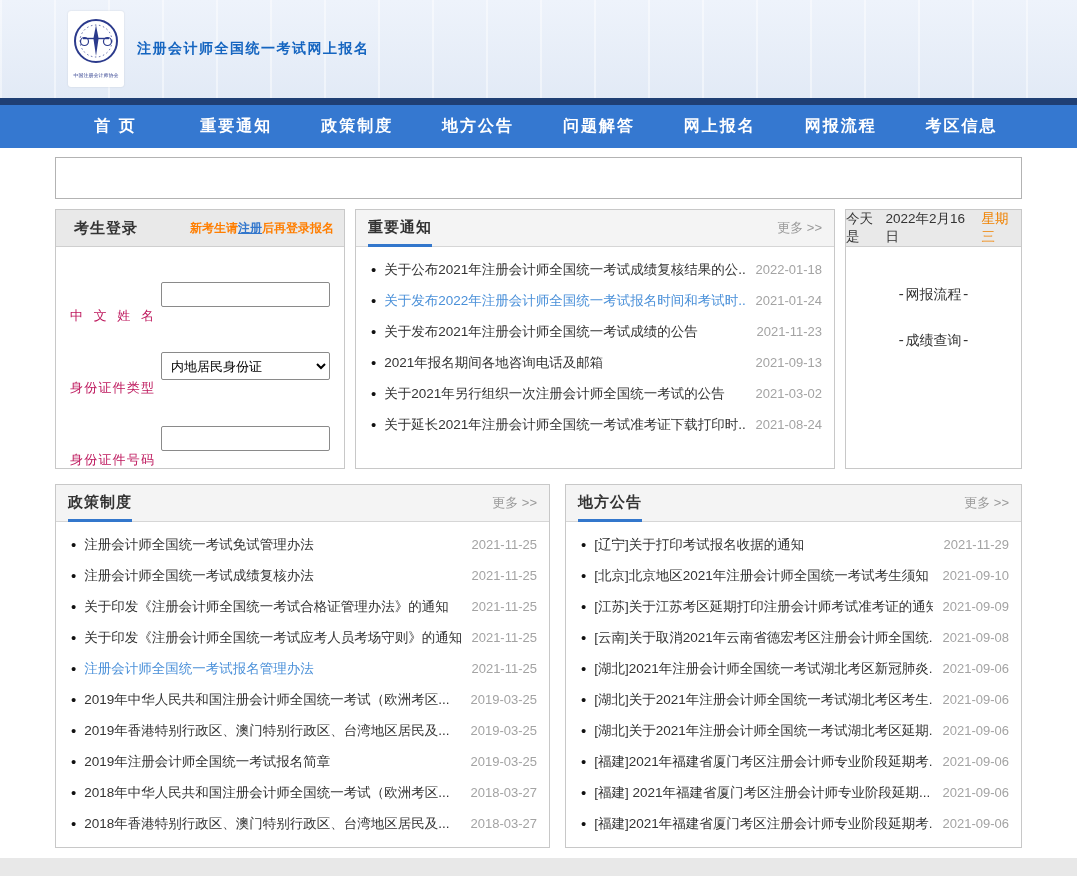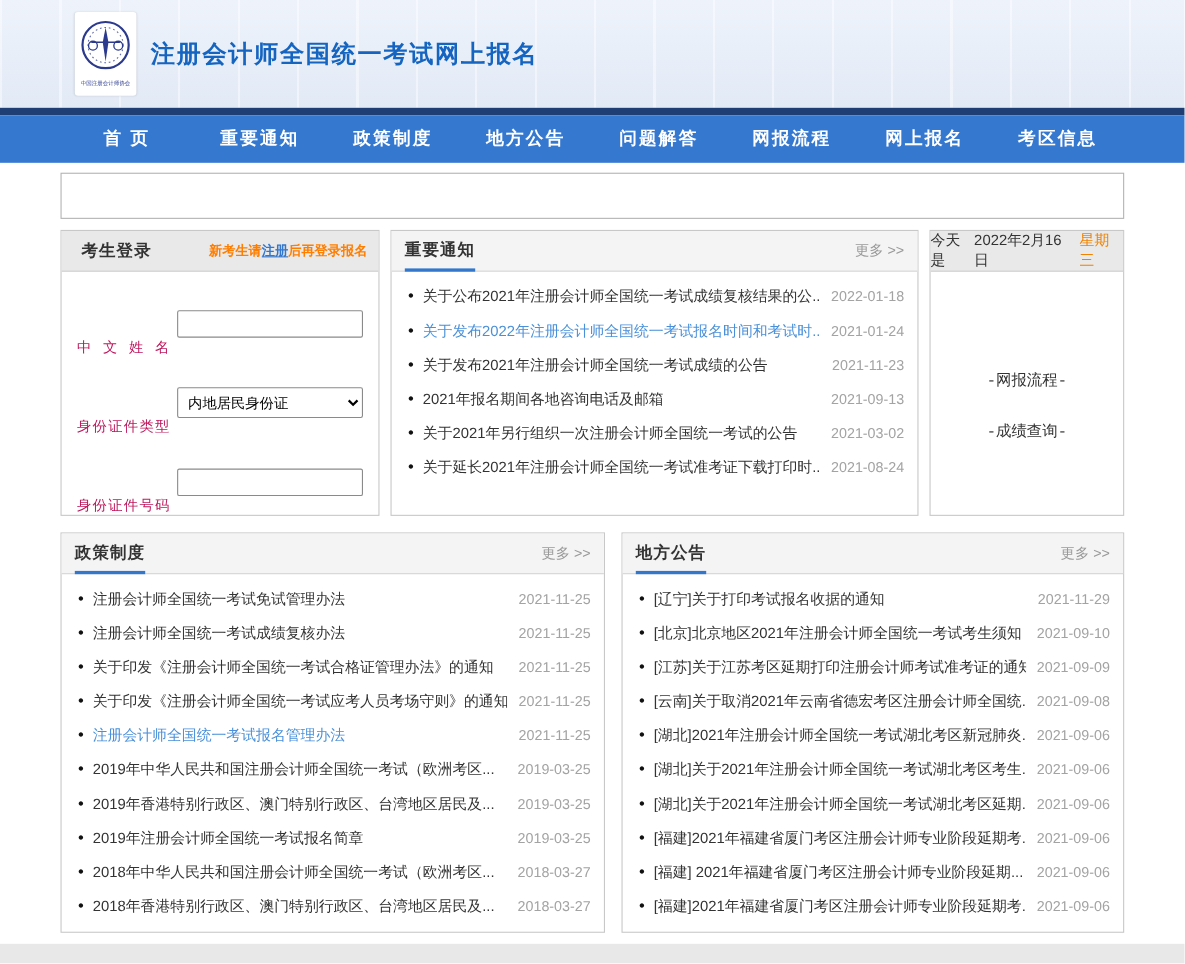--- a/index.html
+++ b/index.html
@@ -8,21 +8,21 @@
 
   
   .site-header {
     height:98px;
     background-image:
       repeating-linear-gradient(90deg, rgba(255,255,255,.45) 0 2px, rgba(255,255,255,0) 2px 54px),
       linear-gradient(#eef3fb, #e2eaf6);
   }
   .header-inner { width:967px; margin:0 auto; height:100%; display:flex; align-items:center; }
   .logo-box { width:56px; height:76px; background:#fff; border-radius:3px; display:flex; align-items:center; justify-content:center; margin-left:13px; box-shadow:0 0 2px rgba(0,0,0,.12); }
-  .site-title { font-size:22px; font-weight:bold; color:#1565c0; margin-left:13px; letter-spacing:1.5px; }
+  .site-title { font-size:14px; font-weight:bold; color:#1565c0; margin-left:13px; letter-spacing:1.5px; }
 
   
   .nav-topline { height:7px; background:#1f3f74; }
   .main-nav { height:43px; background:#3578d0; }
   .nav-list { width:967px; margin:0 auto; height:100%; display:grid; grid-template-columns:repeat(8,1fr); list-style:none; padding:0; }
   .nav-item { display:flex; align-items:center; justify-content:center; color:#fff; font-size:16px; font-weight:bold; letter-spacing:2px; cursor:pointer; }
 
   
   .content { width:967px; margin:0 auto;border-radius:30px; }
   .marquee-box { height:42px; border:1px solid #b3b3b3; background:#fff; margin:9px 0 0; }
@@ -56,21 +56,21 @@
   .field-input { flex:1; height:25px; border:1px solid #8a8a8a; border-radius:2px; font-size:13px; padding:0 5px; background:#fff; min-width:0; }
   select.field-input { height:28px; }
   .login-actions { display:flex; align-items:center; margin-top:20px; padding-left:91px; }
   .login-btn { background:#2e75d3; color:#fff; border:none; width:58px; height:27px; font-size:14px; cursor:pointer; }
   .login-links { margin-left:16px; display:flex; gap:16px; }
   .login-links a { font-size:13px; color:#2457c5; text-decoration:underline; cursor:pointer; }
 
   
   .today-header { height:37px; background:#e9e9e9; border-bottom:1px solid #cfcfcf; display:flex; align-items:center; justify-content:space-between; font-size:13.5px; color:#333; }
   .today-weekday { color:#f08200; margin-left:5px; }
-  .today-body { display:flex; flex-direction:column; align-items:center; padding-top:90px;font-family:Liberation Mono, monospace; }
+  .today-body { display:flex; flex-direction:column; align-items:center; padding-top:39px;font-family:Liberation Mono, monospace; }
   .today-link { font-size:14px; color:#333; text-decoration:none; cursor:pointer; margin-bottom:28px; }
 
   
   .page-footer { height:18px; background:#e8e8e8; margin-top:10px; }
 </style>
 </head>
 <body>
 
 <header class="site-header">
   <div class="header-inner">
@@ -96,23 +96,23 @@
       <li class="nav-item">首 页</li>
 
       <li class="nav-item">重要通知</li>
 
       <li class="nav-item">政策制度</li>
 
       <li class="nav-item">地方公告</li>
 
       <li class="nav-item">问题解答</li>
 
+      <li class="nav-item">网上报名</li>
+
       <li class="nav-item">网报流程</li>
-
-      <li class="nav-item">网上报名</li>
 
       <li class="nav-item">考区信息</li>
     </ul>
 </nav>
 
 <div class="content">
 
   <div class="marquee-box"></div>
 
   <div class="row1">

